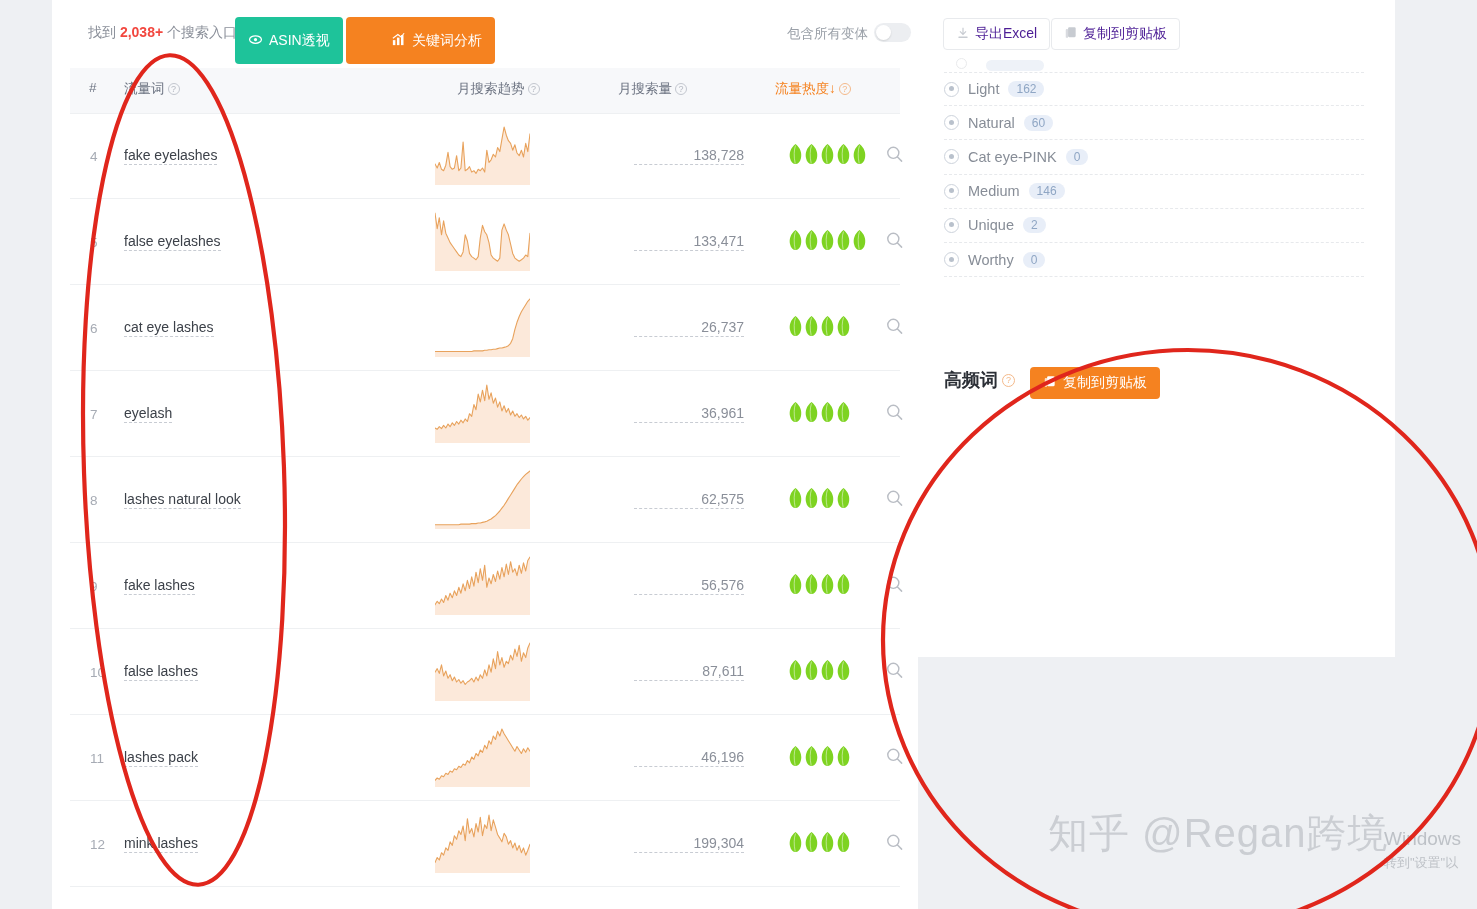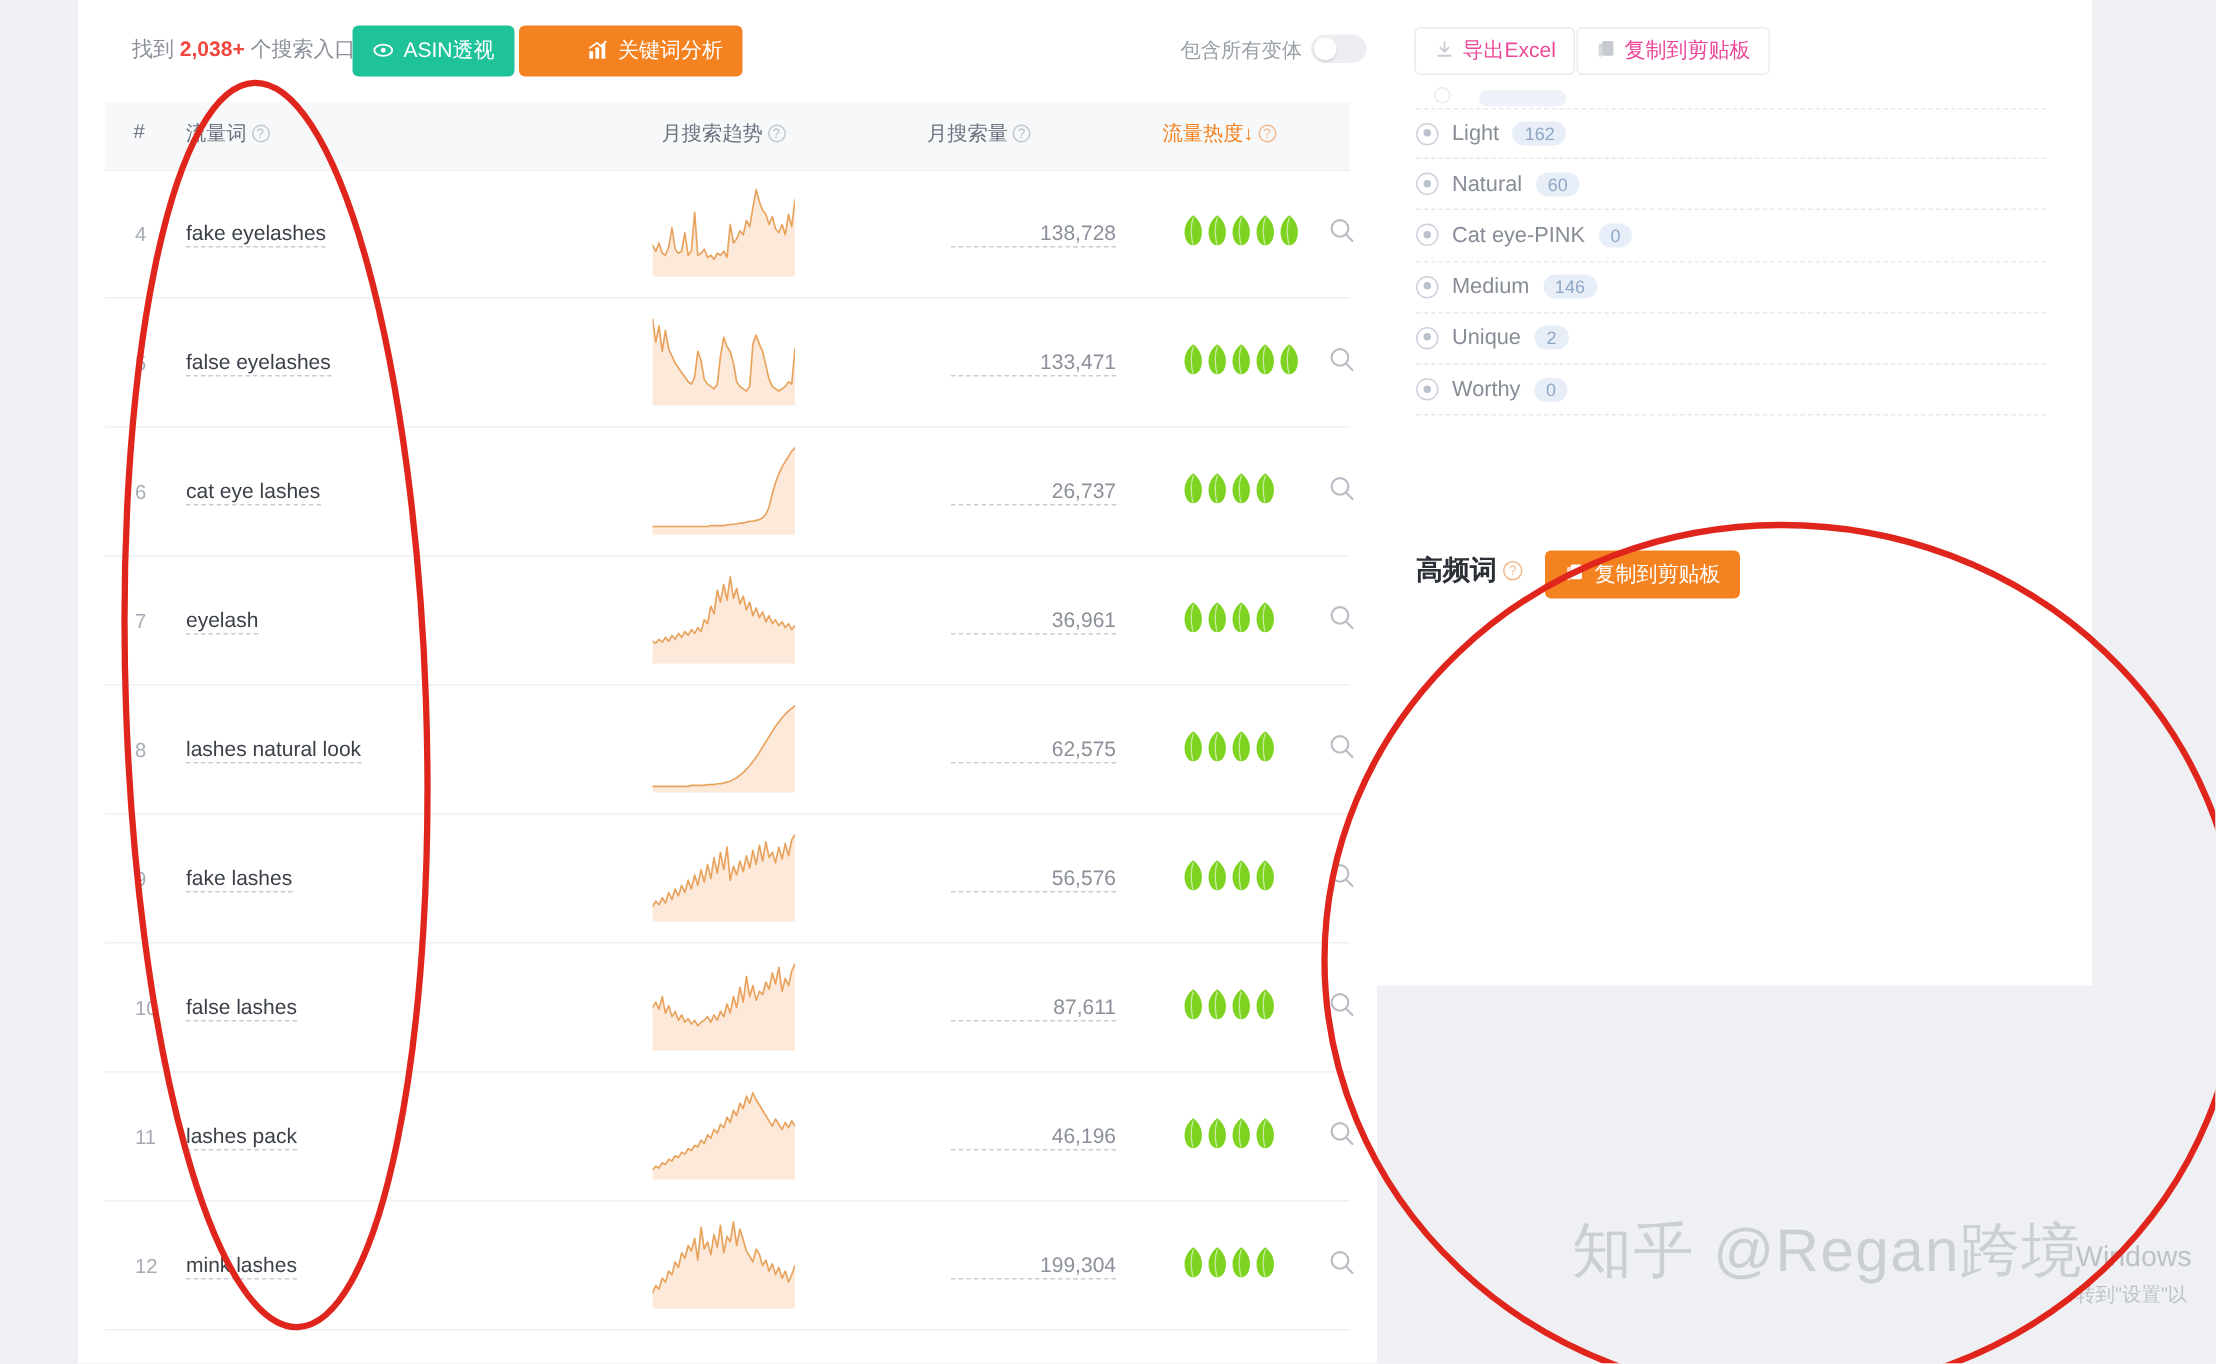--- a/index.html
+++ b/index.html
@@ -26,21 +26,21 @@
   .toolbar {
     position: absolute; left: 0; top: 0; width: 866px; height: 68px;
   }
   .found-text {
     position: absolute; left: 36px; top: 24px;
     font-size: 14px; color: #8a8f99; white-space: nowrap;
   }
   .found-text .num { color: #f2473f; font-weight: bold; }
 
   .btn {
-    position: absolute; top: 17px; height: 34px;
+    position: absolute; top: 17px; height: 47px;
     border-radius: 4px; border: none; cursor: pointer;
     display: flex; align-items: center; gap: 6px;
     padding: 0 13px; color: #fff; font-size: 14px;
     font-family: "Liberation Sans", sans-serif;
     white-space: nowrap;
   }
   .btn-asin { left: 183px; background: #1ec39a; }
   .btn-kw   { left: 294px; background: #f58220; padding-left: 45px; }
   .btn .gi { font-size: 14px; line-height: 1; display:inline-block; }
 
@@ -54,21 +54,21 @@
     position: absolute; top: 12px; font-size: 13.5px; color: #6b7280;
     white-space: nowrap; display: flex; align-items: center; gap: 3px;
   }
   .th .q {
     display: inline-block; width: 12px; height: 12px; border-radius: 50%;
     border: 1px solid #c3c7cf; color: #b5b9c2; font-size: 9px;
     text-align: center; line-height: 10px;
   }
   .th-hash { left: 19px; }
   .th-kw   { left: 54px; }
-  .th-trend{ left: 371px; }
+  .th-trend{ left: 387px; }
   .th-vol  { left: 548px; }
   .th-heat { left: 705px; color: #f58220; }
   .th-heat .q { border-color: #f4b98a; color: #f4b98a; }
 
   .row {
     position: relative; height: 86px; margin: 0 18px; width: 830px;
     border-bottom: 1px solid #eef0f2;
   }
   .row.first { border-top: 1px solid #eef0f2; }
   .rank {
@@ -165,21 +165,21 @@
     width: 37px; height: 19px; border-radius: 10px; background: #eceef1;
     cursor: pointer;
   }
   .toggle::after {
     content:""; position:absolute; left:2px; top:2px;
     width:15px; height:15px; border-radius:50%; background:#fff;
     box-shadow: 0 1px 2px rgba(0,0,0,.12);
   }
   .gbtn {
     position: absolute; top: 18px; height: 32px; background: #fff;
-    border: 1px solid #e8eaed; border-radius: 4px; color: #ec4899;
+    border: 1px solid #e8eaed; border-radius: 4px; color: #4c1d95;
     font-size: 14px; display: flex; align-items: center; gap: 5px;
     padding: 0 12px; cursor: pointer; white-space: nowrap;
     font-family: "Liberation Sans", sans-serif;
   }
   .gbtn-excel { left: 25px; }
   .gbtn-clip  { left: 133px; }
   #anno-svg { position: absolute; left: 0; top: 0; width: 1477px; height: 909px;
               pointer-events: none; }
 
   

